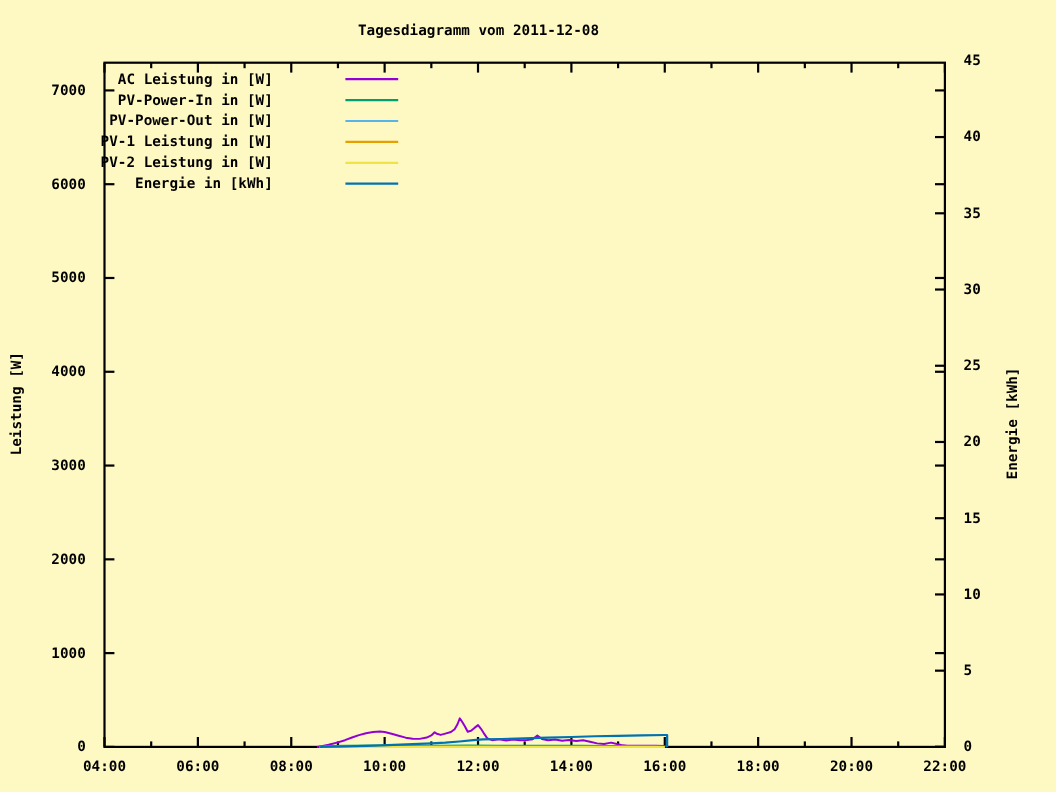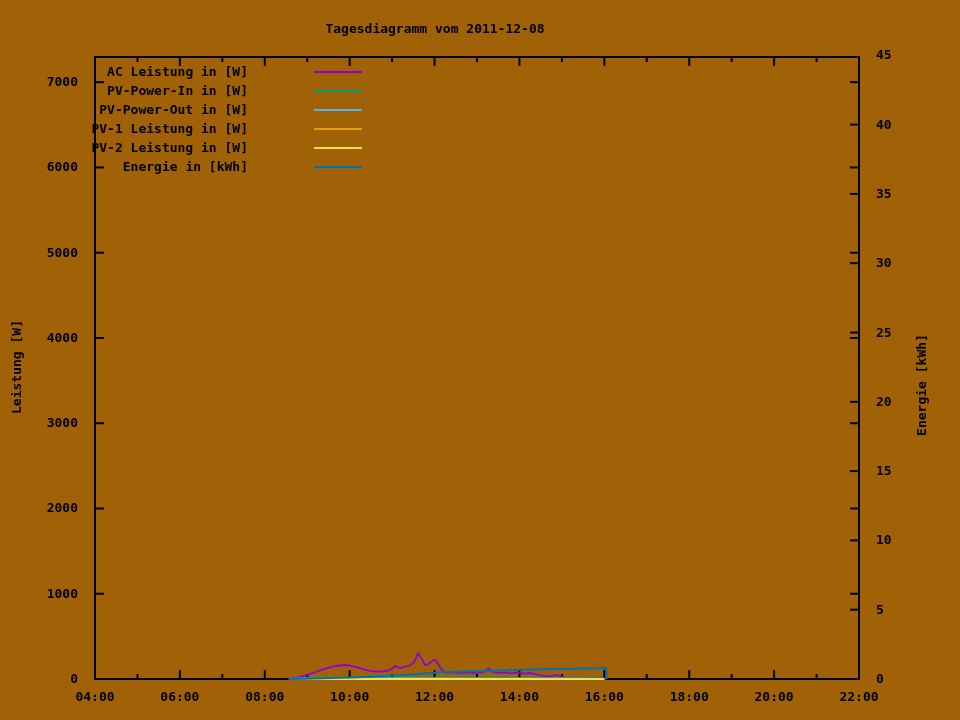--- a/index.html
+++ b/index.html
@@ -1,17 +1,17 @@
 <!DOCTYPE html>
 <html><head>
 <meta charset="utf-8">
 <style>
   html,body{margin:0;padding:0;background:#ffffff;}
   #screen{
-    position:relative;width:960px;height:720px;background:#a16207;overflow:hidden;
+    position:relative;width:960px;height:720px;background:#fef9c3;overflow:hidden;
     font-family:"DejaVu Sans Mono","Liberation Mono",monospace;color:#000;
   }
   .chart-title{
     position:absolute;left:435px;top:28px;transform:translate(-50%,-50%);
     font-size:13px;font-weight:bold;white-space:nowrap;letter-spacing:0px;
   }
   .axis-title{
     position:absolute;font-size:13px;font-weight:bold;white-space:nowrap;
   }
   .axis-title-left{left:16px;top:367px;transform:translate(-50%,-50%) rotate(-90deg);}

